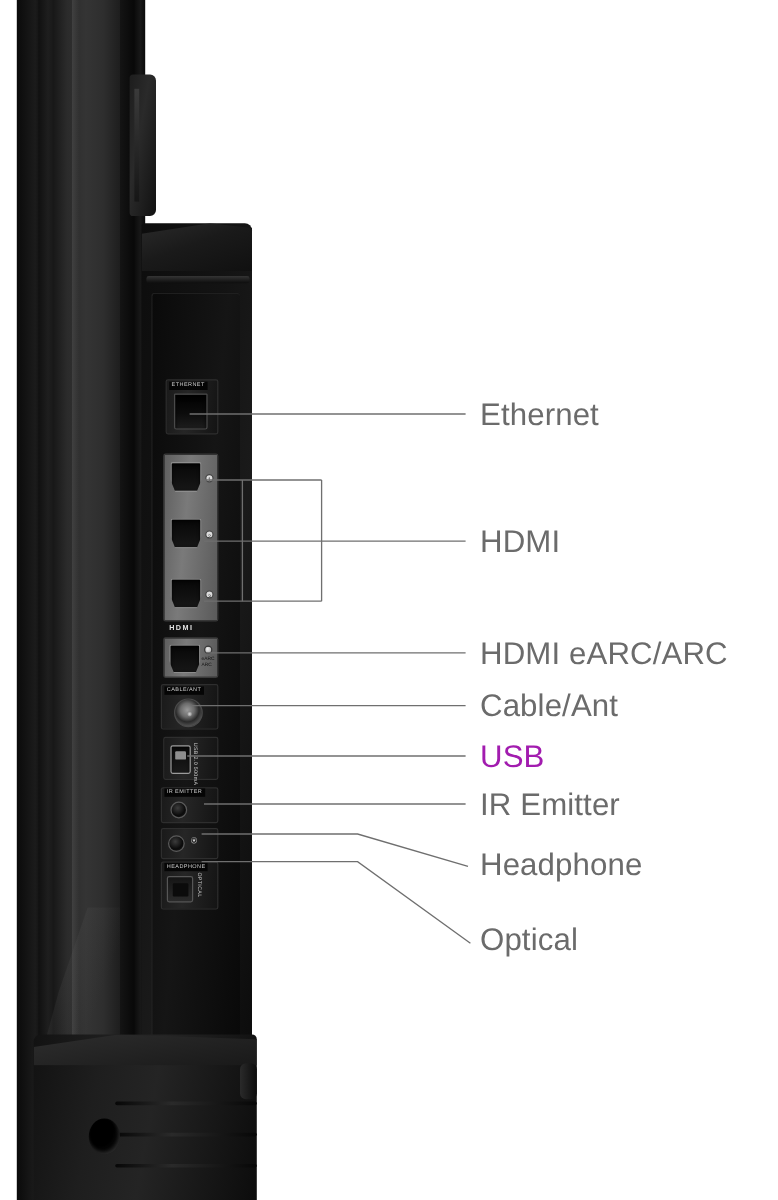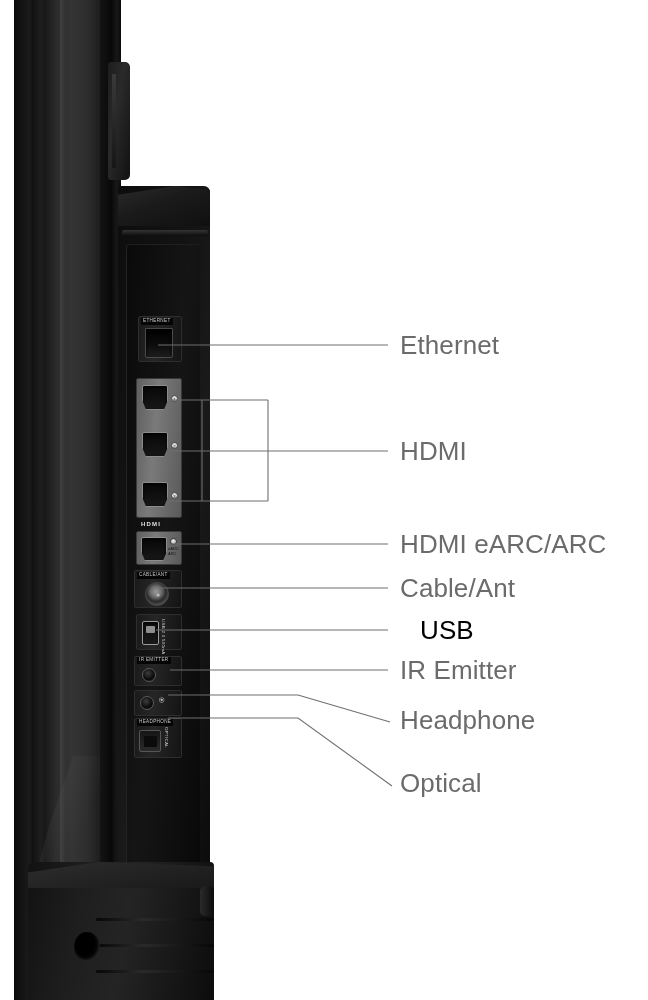--- a/index.html
+++ b/index.html
@@ -367,19 +367,19 @@
 
       <polyline points="168,718 298,718 392,786"></polyline>
     </g>
   </svg>
 
   <div id="labels">
       <div class="label" style="left: 400px; top: 332px; color: rgb(107, 107, 107);">Ethernet</div>
       <div class="label" style="left: 400px; top: 438px; color: rgb(107, 107, 107);">HDMI</div>
       <div class="label" style="left: 400px; top: 531px; color: rgb(107, 107, 107);">HDMI eARC/ARC</div>
       <div class="label" style="left: 400px; top: 575px; color: rgb(107, 107, 107);">Cable/Ant</div>
-      <div class="label" style="left: 420px; top: 617px; color: #000000;">USB</div>
+      <div class="label" style="left: 400px; top: 617px; color: #a21caf;">USB</div>
       <div class="label" style="left: 400px; top: 657px; color: rgb(107, 107, 107);">IR Emitter</div>
       <div class="label" style="left: 400px; top: 707px; color: rgb(107, 107, 107);">Headphone</div>
       <div class="label" style="left: 400px; top: 770px; color: rgb(107, 107, 107);">Optical</div>
     </div>
 
 </div>
 
 </body></html>

